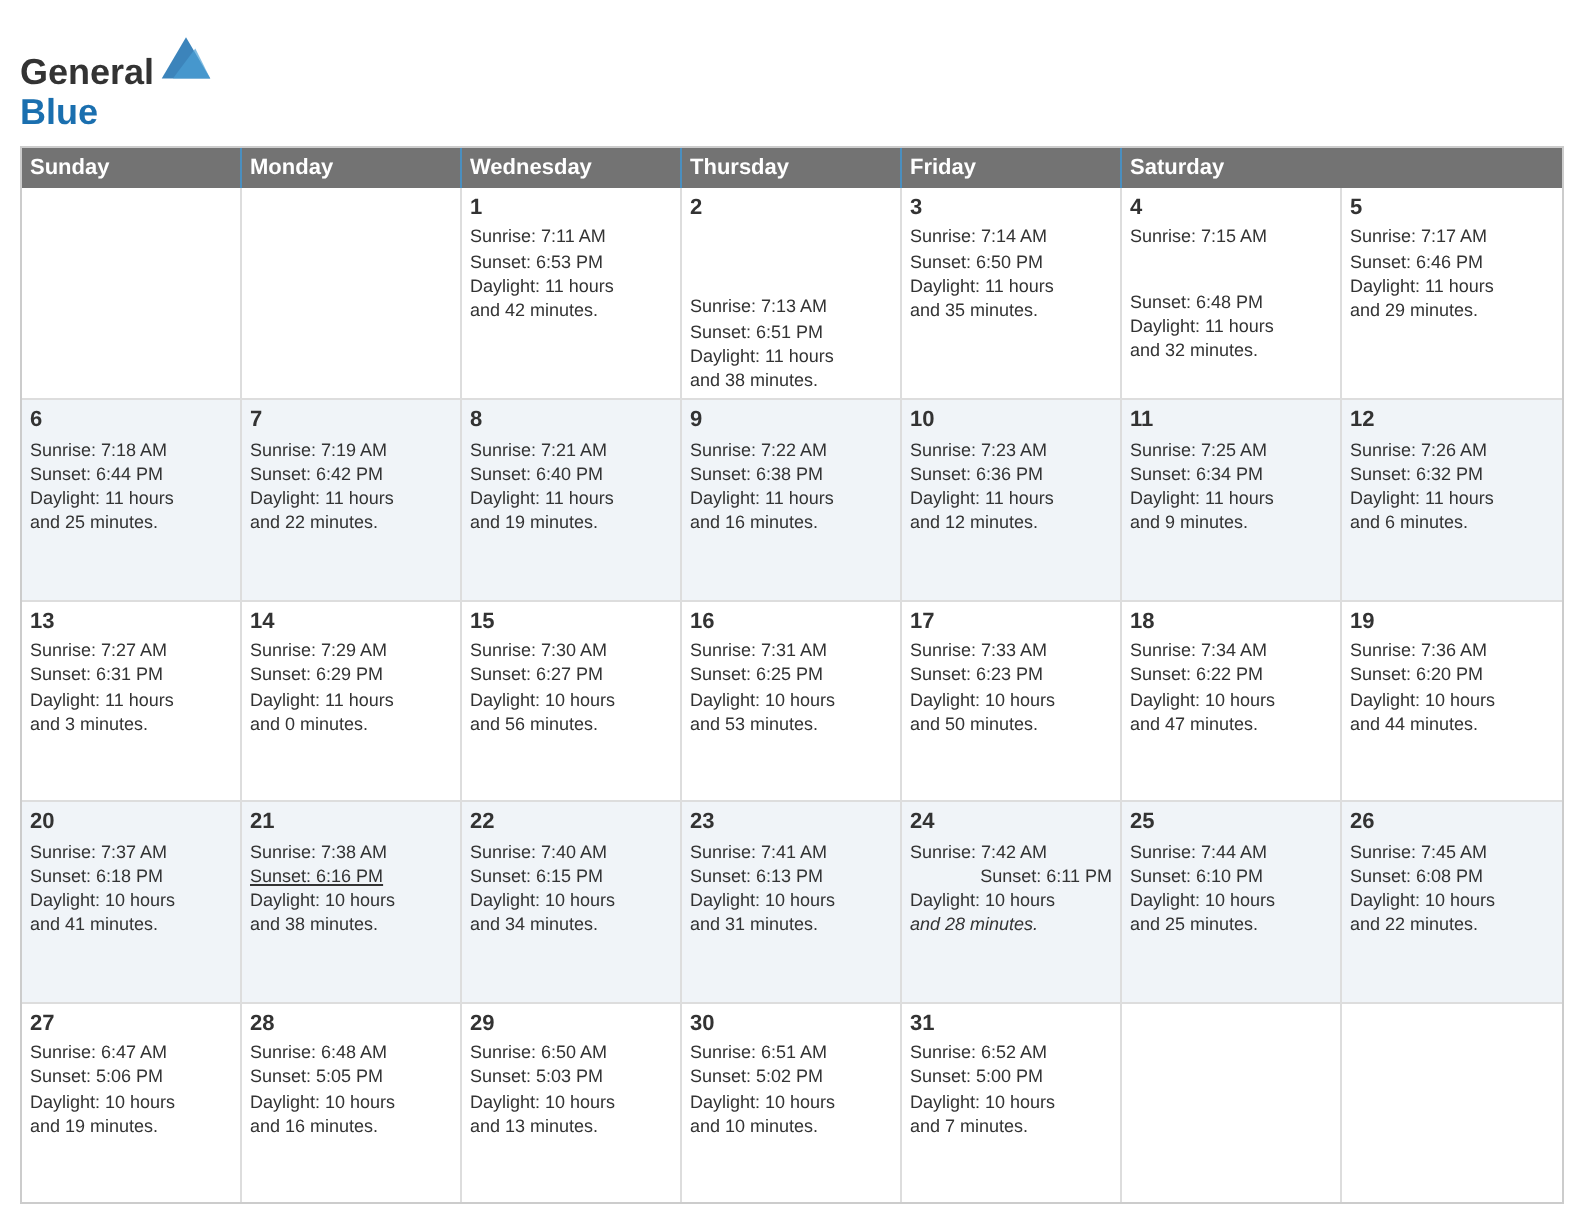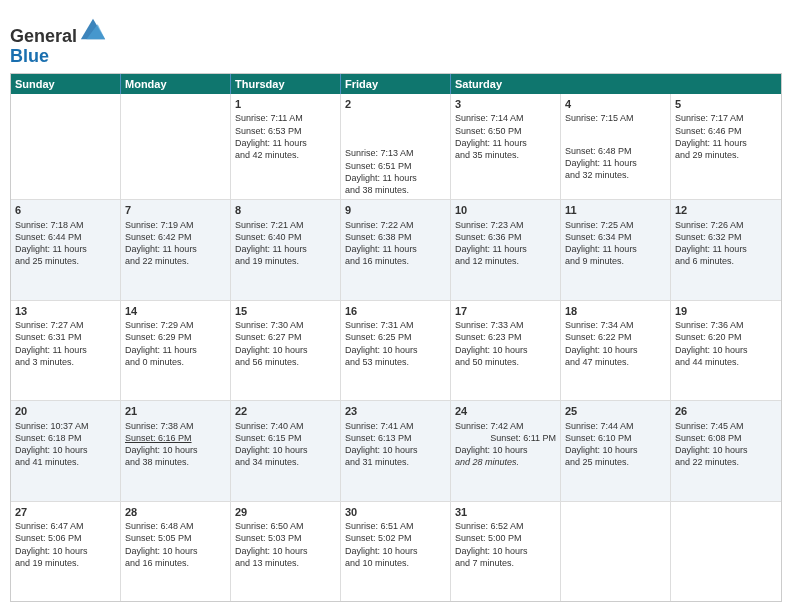--- a/index.html
+++ b/index.html
@@ -54,21 +54,21 @@
     }
     .calendar {
       flex: 1;
       display: flex;
       flex-direction: column;
       border: 1px solid #ccc;
     }
     .cal-header {
       display: grid;
       grid-template-columns: repeat(7, 1fr);
-      background: #0f766e;
+      background: #737373;
     }
     .cal-header-cell {
       color: #fff;
       font-size: 11px;
       font-weight: bold;
       padding: 4px 4px;
       text-align: left;
       border-right: 1px solid #4a8fc0;
     }
     .cal-header-cell:last-child { border-right: none; }
@@ -126,20 +126,21 @@
     <div class="title-block">
       <div class="month-title"></div>
       <div class="location"></div>
     </div>
   </div>
 
   <div class="calendar">
     <div class="cal-header" id="cal-header-row">
         <div class="cal-header-cell">Sunday</div>
         <div class="cal-header-cell">Monday</div>
+        <div class="cal-header-cell">Wednesday</div>
         <div class="cal-header-cell">Thursday</div>
         <div class="cal-header-cell">Friday</div>
         <div class="cal-header-cell">Saturday</div>
       </div>
     <div class="cal-body" id="cal-body">
         <div class="cal-row">
           <div class="cal-cell empty"></div>
           <div class="cal-cell empty"></div>
           <div class="cal-cell">
             <span class="day-num">1</span>
@@ -275,21 +276,21 @@
             <span class="day-num">19</span>
             <span style="display: block;">Sunrise: 7:36 AM</span>
             <span style="display: block;">Sunset: 6:20 PM</span>
             <span style="display: block;">Daylight: 10 hours</span>
             <span style="display: block;">and 44 minutes.</span>
           </div>
         </div>
         <div class="cal-row">
           <div class="cal-cell alt-row">
             <span class="day-num">20</span>
-            <span style="display: block;">Sunrise: 10:37 AM</span>
+            <span style="display: block;">Sunrise: 7:37 AM</span>
             <span style="display: block;">Sunset: 6:18 PM</span>
             <span style="display: block;">Daylight: 10 hours</span>
             <span style="display: block;">and 41 minutes.</span>
           </div>
           <div class="cal-cell alt-row">
             <span class="day-num">21</span>
             <span style="display: block;">Sunrise: 7:38 AM</span>
             <span style="display: block; text-decoration: underline;">Sunset: 6:16 PM</span>
             <span style="display: block;">Daylight: 10 hours</span>
             <span style="display: block;">and 38 minutes.</span>

